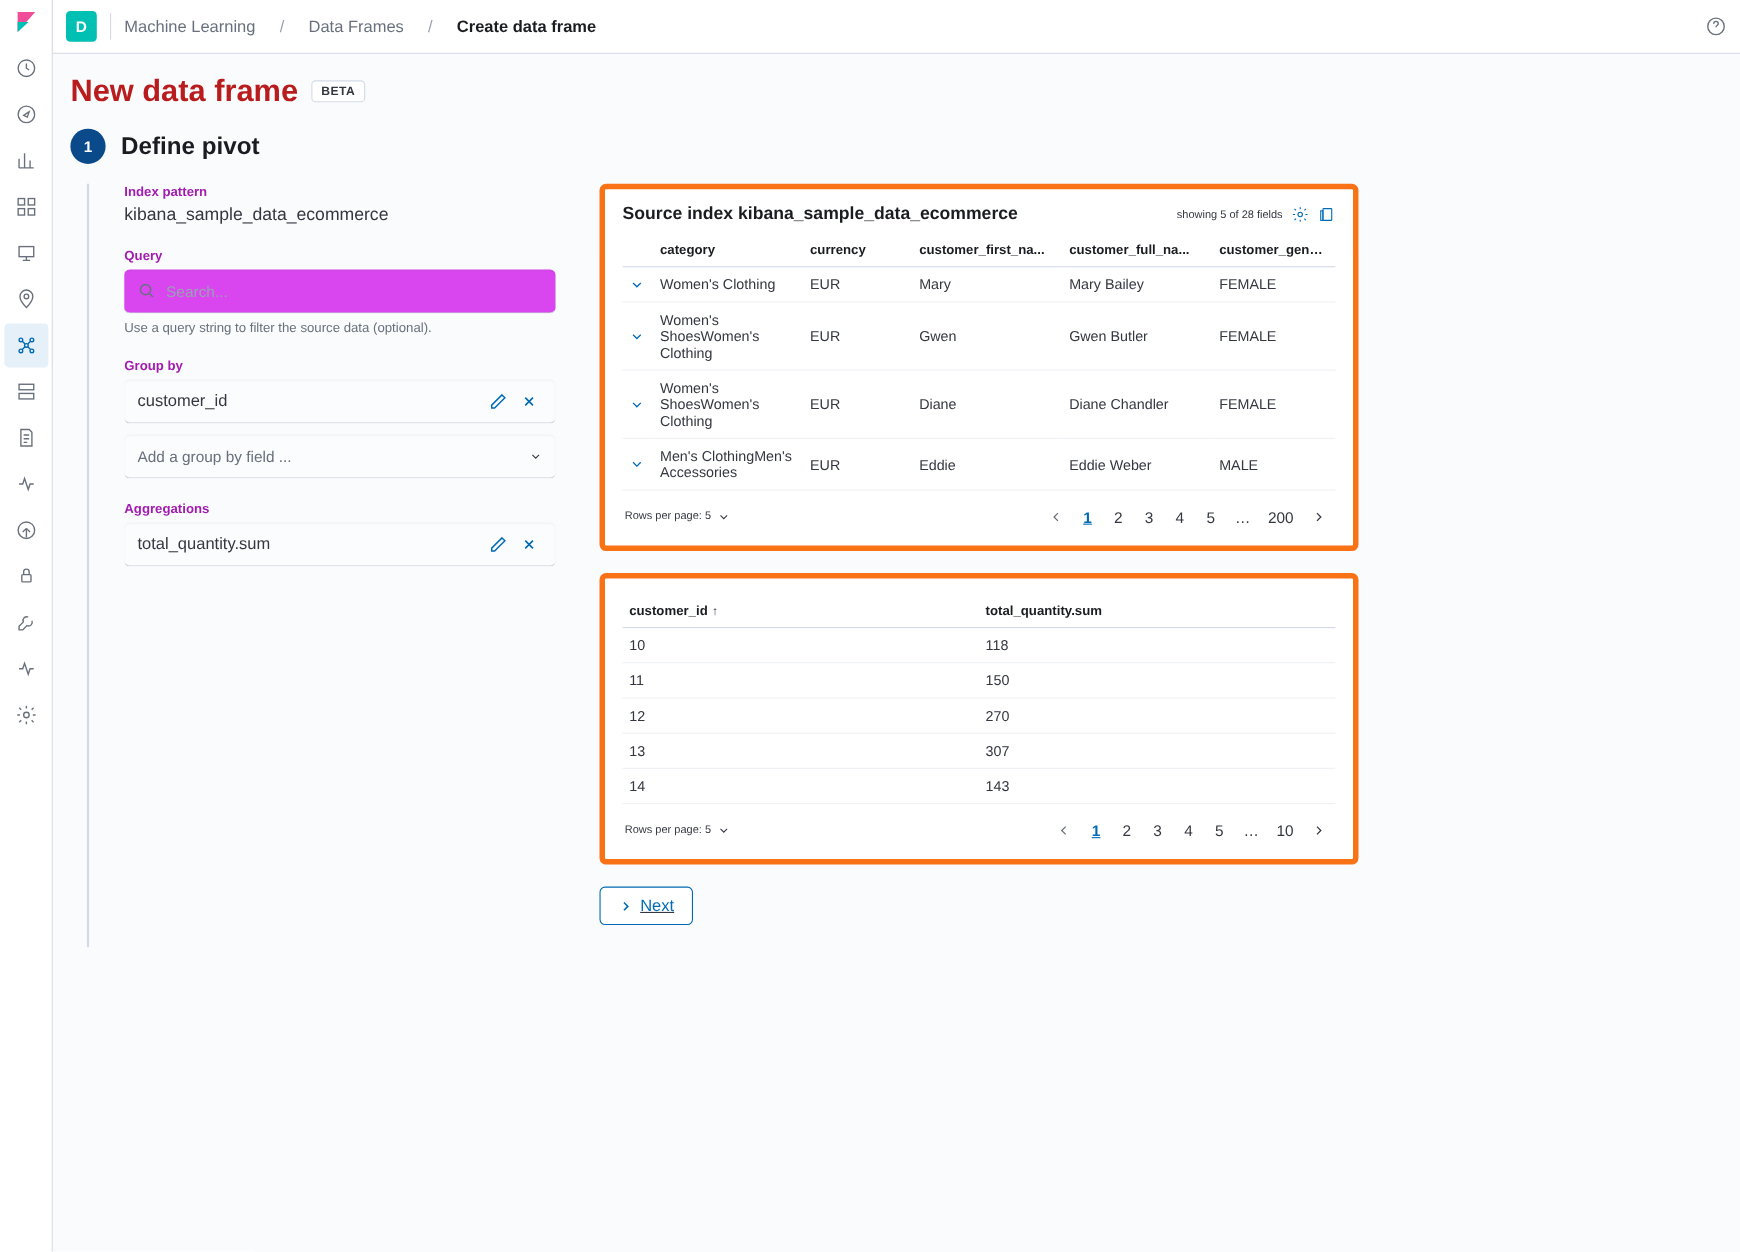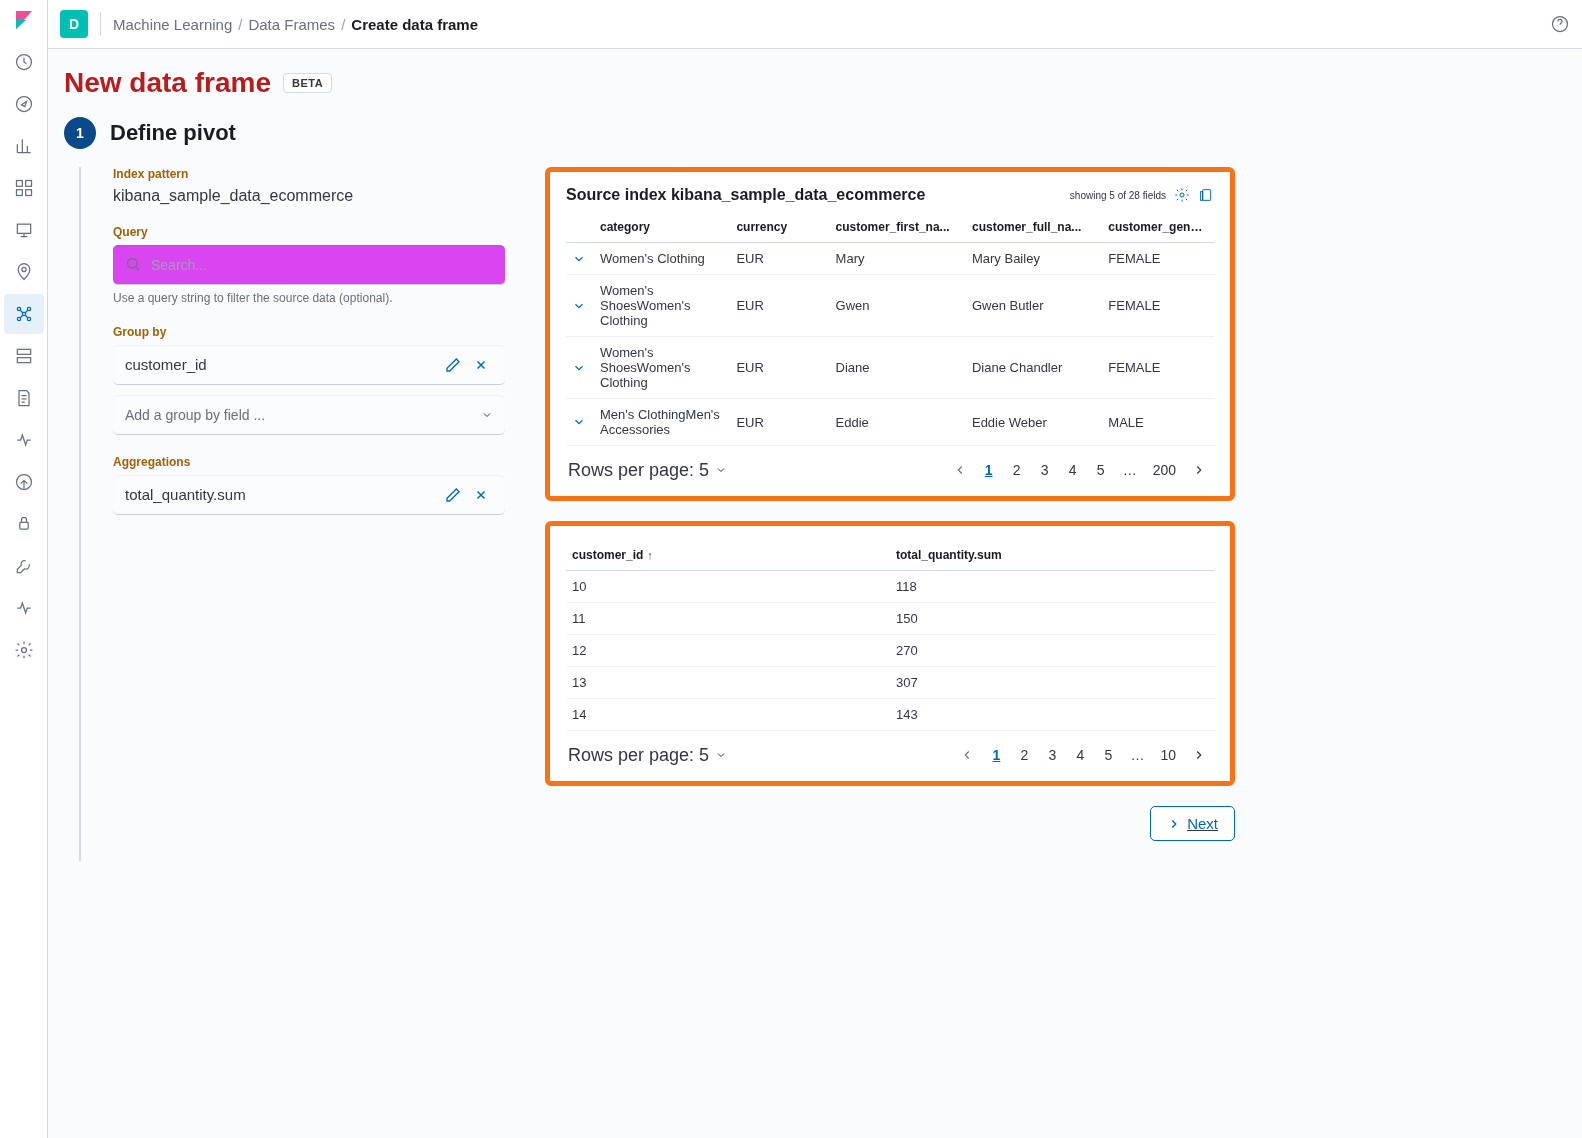--- a/index.html
+++ b/index.html
@@ -7,37 +7,37 @@
 .app { display: flex; height: 100vh; }
 .sidebar { width: 48px; border-right: 1px solid #d3dae6; display: flex; flex-direction: column; align-items: center; padding-top: 8px; gap: 2px; background: #fff; }
 .sidebar .logo { width: 24px; height: 24px; margin-bottom: 8px; }
 .sidebar .nav-icon { width: 40px; height: 40px; display: flex; align-items: center; justify-content: center; border-radius: 4px; cursor: pointer; color: #69707d; }
 .sidebar .nav-icon.active { background: #e6f0f8; color: #006bb4; }
 .sidebar .nav-icon svg { width: 20px; height: 20px; stroke: currentColor; fill: none; stroke-width: 1.5; }
 .main { flex: 1; display: flex; flex-direction: column; overflow: hidden; }
 .topbar { height: 49px; border-bottom: 1px solid #d3dae6; display: flex; align-items: center; padding: 0 12px; gap: 12px; }
 .space-badge { width: 28px; height: 28px; background: #00bfb3; color: #fff; border-radius: 4px; display: flex; align-items: center; justify-content: center; font-weight: 700; font-size: 14px; }
 .topbar .divider { width: 1px; height: 24px; background: #d3dae6; }
-.breadcrumbs { display: flex; align-items: center; gap: 6px; font-size: 15px; color: #69707d; }
+.breadcrumbs { display: flex; align-items: center; gap: 22px; font-size: 15px; color: #69707d; }
 .breadcrumbs .crumb.current { color: #1a1c21; font-weight: 600; }
 .breadcrumbs .sep { color: #98a2b3; }
 .topbar .spacer { flex: 1; }
 .topbar .help-icon { width: 20px; height: 20px; color: #69707d; }
 .content { flex: 1; overflow: auto; background: #fafbfd; padding: 18px 16px 24px 16px; }
 .page-title-row { display: flex; align-items: center; gap: 12px; margin-bottom: 18px; }
 .page-title { font-size: 28px; font-weight: 600; color: #b91c1c; }
 .badge { font-size: 11px; font-weight: 700; letter-spacing: 0.5px; padding: 3px 8px; border: 1px solid #d3dae6; border-radius: 4px; color: #343741; background: #fff; }
 .step-row { display: flex; align-items: center; gap: 14px; margin-bottom: 18px; }
 .step-circle { width: 32px; height: 32px; border-radius: 50%; background: #0b4a8a; color: #fff; display: flex; align-items: center; justify-content: center; font-weight: 700; }
 .step-title { font-size: 22px; font-weight: 600; color: #1a1c21; }
 .step-body { display: flex; gap: 40px; align-items: flex-start; padding-left: 14px; border-left: 2px solid #d3dae6; margin-left: 15px; padding-bottom: 20px; }
 .left-col { width: 410px; padding-left: 18px; }
 .right-col { flex: 1; max-width: 690px; }
 .form-group { margin-bottom: 20px; }
-.form-label { font-size: 12px; font-weight: 700; color: #a16207; margin-bottom: 6px; display: block; }
+.form-label { font-size: 12px; font-weight: 700; color: #a21caf; margin-bottom: 6px; display: block; }
 .form-value { font-size: 16px; color: #343741; }
 .search-box { position: relative; }
 .search-box input { width: 100%; height: 40px; padding: 0 12px 0 38px; border: none; border-bottom: 1px solid #c9cfda; background: #d946ef; border-radius: 5px; font-size: 14px; box-shadow: 0 1px 2px rgba(0,0,0,0.05) inset; }
 .search-box input::placeholder { color: #98a2b3; }
 .search-box .search-ic { position: absolute; left: 12px; top: 11px; color: #69707d; }
 .hint { font-size: 12px; color: #69707d; margin-top: 6px; }
 .pill-box { display: flex; align-items: center; height: 40px; padding: 0 10px 0 12px; background: #fbfcfd; border: none; border-bottom: 1px solid #c9cfda; border-radius: 5px; box-shadow: 0 1px 2px rgba(0,0,0,0.05) inset; margin-bottom: 10px; }
 .pill-box .pill-text { flex: 1; font-size: 15px; color: #343741; }
 .pill-box .pill-ic { width: 28px; height: 28px; display: flex; align-items: center; justify-content: center; cursor: pointer; color: #006bb4; }
 .combo-box { position: relative; }
@@ -48,28 +48,28 @@
 .panel-header { display: flex; align-items: center; justify-content: space-between; margin-bottom: 8px; }
 .panel-title { font-size: 16px; font-weight: 700; color: #1a1c21; }
 .panel-actions { display: flex; align-items: center; gap: 8px; font-size: 10px; color: #343741; }
 .panel-actions .icbtn { color: #006bb4; cursor: pointer; display: flex; }
 table { width: 100%; border-collapse: collapse; table-layout: fixed; }
 th { text-align: left; font-size: 12px; font-weight: 700; color: #1a1c21; padding: 8px 6px; border-bottom: 1px solid #d3dae6; white-space: nowrap; overflow: hidden; text-overflow: ellipsis; }
 td { font-size: 13px; color: #343741; padding: 8px 6px; border-bottom: 1px solid #eef0f4; vertical-align: middle; }
 .expcol { width: 28px; }
 .expand-btn { color: #006bb4; cursor: pointer; display: flex; }
 .table-footer { display: flex; align-items: center; justify-content: space-between; padding: 10px 2px 2px 2px; }
-.rpp { display: flex; align-items: center; gap: 6px; font-size: 18px; cursor: pointer; }
+.rpp { display: flex; gap: 6px; font-size: 10px; cursor: pointer; }
 .pagination { display: flex; align-items: center; gap: 4px; }
 .page-btn { min-width: 24px; height: 28px; display: flex; align-items: center; justify-content: center; font-size: 14px; color: #343741; cursor: pointer; border-radius: 4px; padding: 0 6px; }
 .page-btn.active { color: #006bb4; font-weight: 700; text-decoration: underline; }
 .page-btn.arrow { color: #69707d; }
 .page-btn.arrow.enabled { color: #343741; }
 .sort-arrow { font-size: 11px; margin-left: 4px; color: #343741; }
-.footer-actions { display: flex; justify-content: flex-end; margin-top: 8px; text-decoration: underline; }
+.footer-actions { display: flex; margin-top: 8px; text-decoration: underline; }
 .next-btn { display: flex; align-items: center; gap: 6px; border: 1px solid #006bb4; color: #006bb4; background: #fff; padding: 8px 16px; border-radius: 5px; font-size: 15px; font-weight: 500; cursor: pointer; }
 .next-btn svg { stroke: currentColor; }
 </style>
 </head>
 <body>
 
 <div class="app">
   <div class="sidebar">
     <div class="logo">
       <svg viewBox="0 0 24 24">

